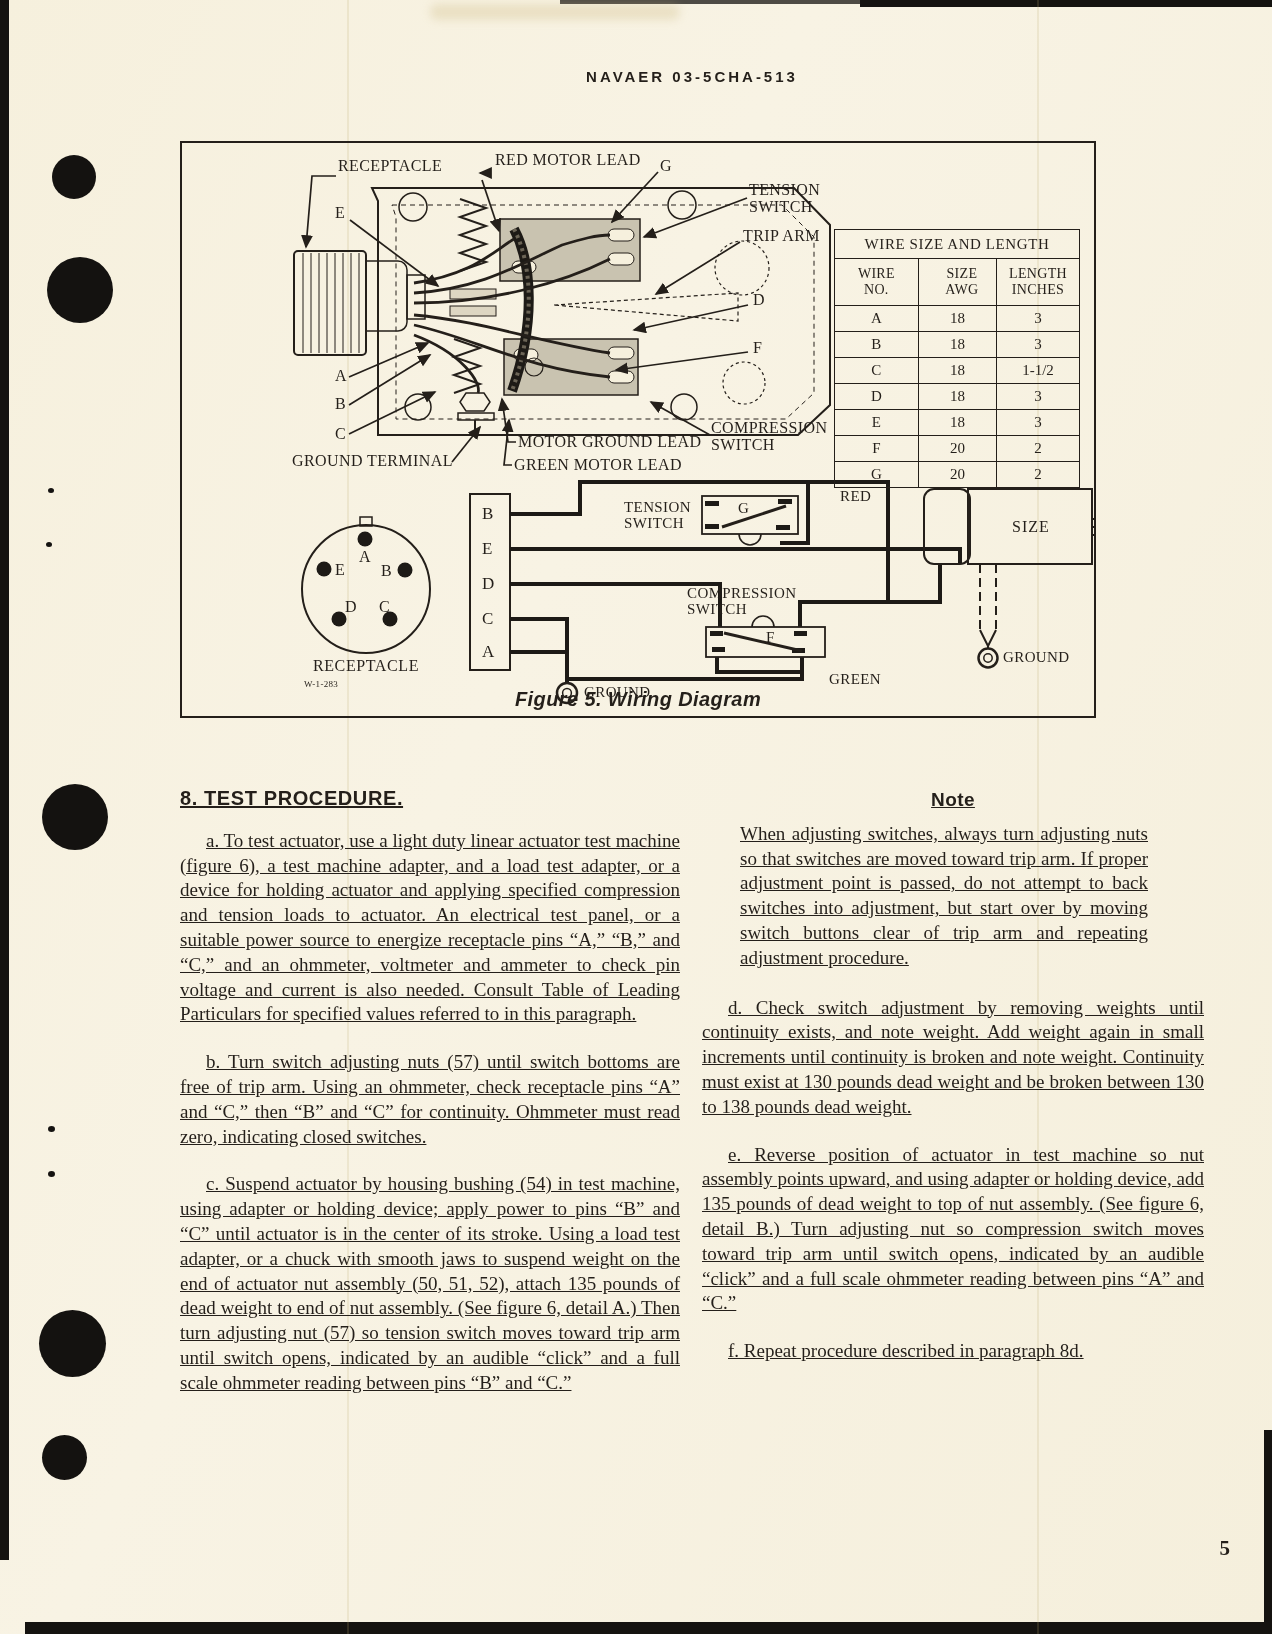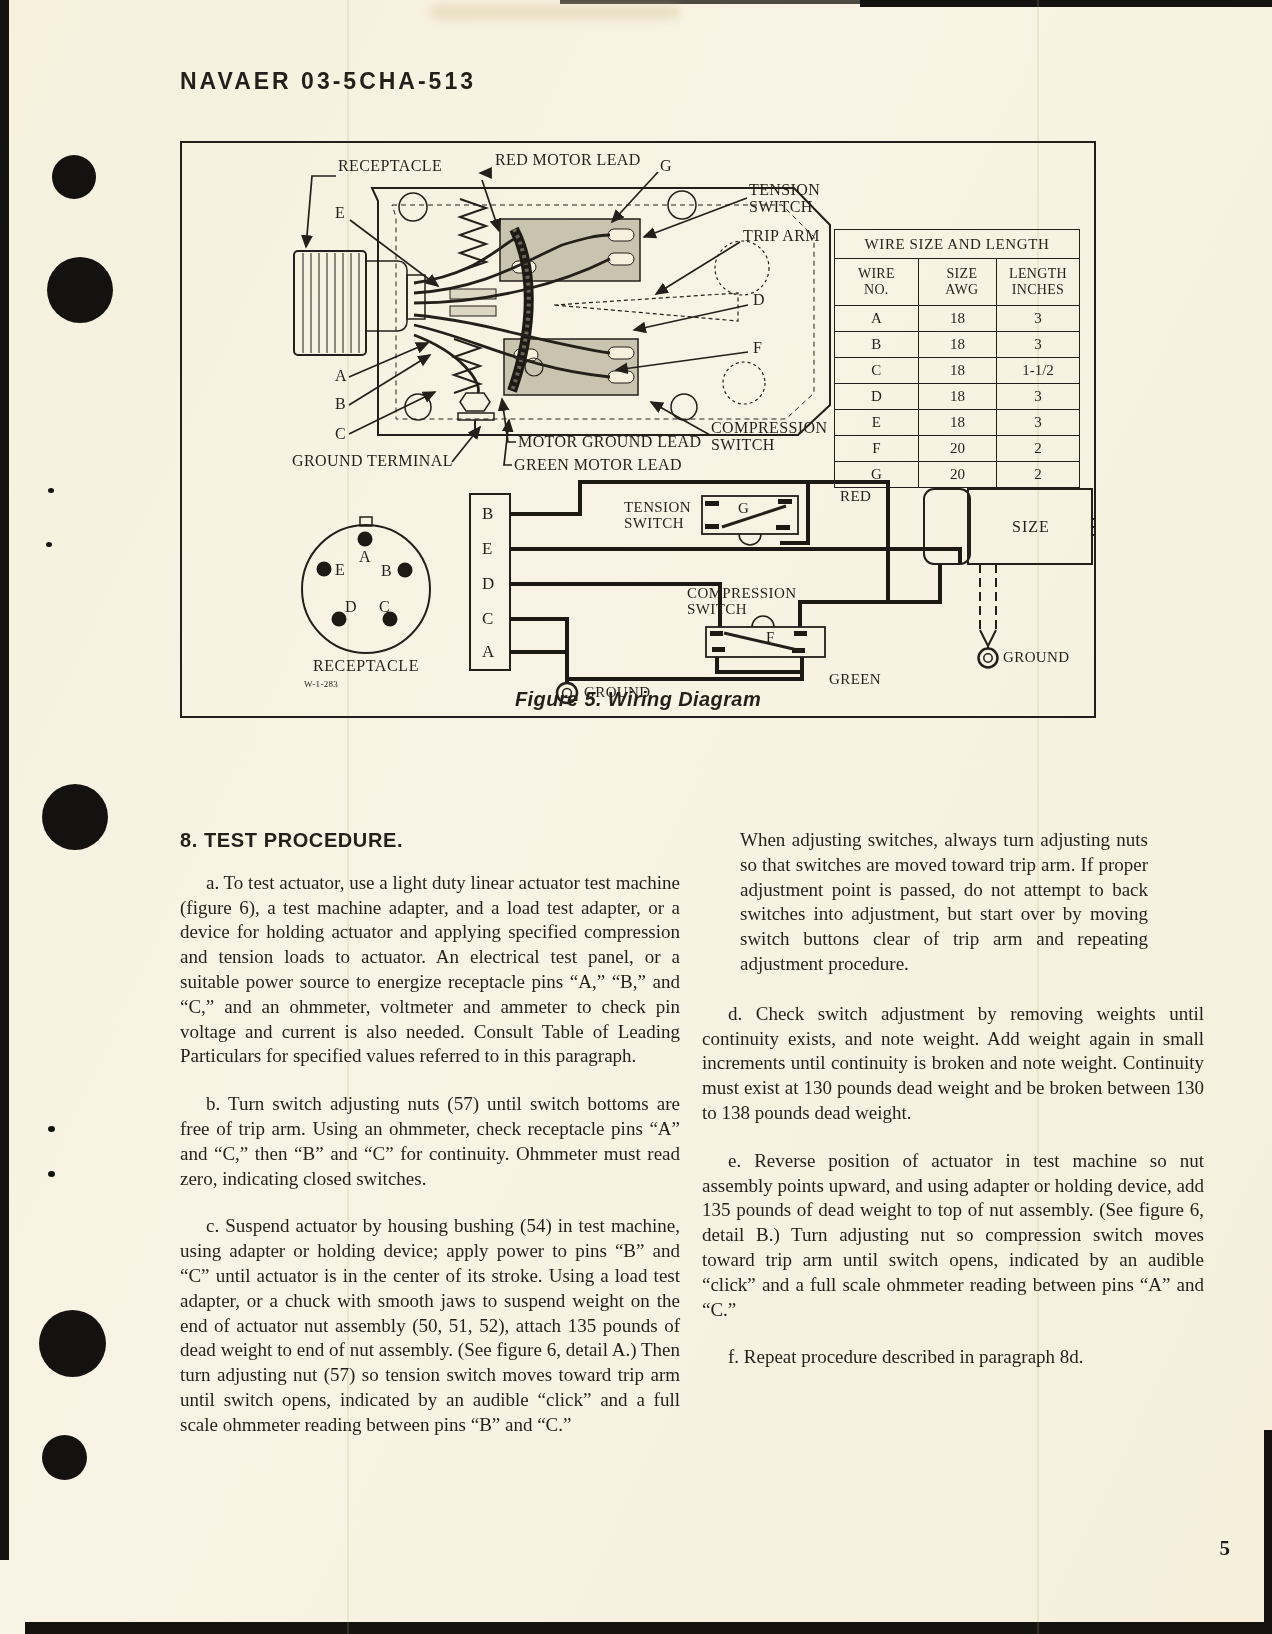--- a/index.html
+++ b/index.html
@@ -5,43 +5,43 @@
   html,body{margin:0;padding:0;background:#3a3a3a;}
   .page{position:relative;width:1272px;height:1634px;margin:0 auto;overflow:hidden;
         background:linear-gradient(115deg,#f6f0dd 0%,#f8f3e4 40%,#f5efdc 100%);
         font-family:"Liberation Serif",serif;color:#241f1a;}
   
   .edge{position:absolute;background:#151310;}
   .crease{position:absolute;top:0;width:2px;height:1634px;background:rgba(190,170,110,.18);}
   .smudge{position:absolute;left:430px;top:4px;width:250px;height:16px;background:rgba(205,185,130,.30);filter:blur(4px);border-radius:8px;}
   .hole{position:absolute;background:#141210;border-radius:50%;}
   
-  .hdr{position:absolute;left:180px;top:68px;width:1024px;
-       font-family:"Liberation Sans",sans-serif;font-weight:bold;font-size:23px;letter-spacing:3px;}
+  .hdr{position:absolute;left:180px;top:68px;width:1024px;text-align:center;
+       font-family:"Liberation Sans",sans-serif;font-weight:bold;font-size:15px;letter-spacing:3px;}
   
   .figbox{position:absolute;left:180px;top:141px;width:916px;height:577px;border:2.5px solid #241f1a;box-sizing:border-box;}
   .figbox svg{position:absolute;left:0;top:0;}
   .fl{position:absolute;font-family:"Liberation Serif",serif;font-size:16px;line-height:1.07;
       letter-spacing:.4px;white-space:pre;color:#241f1a;}
   .fl.s15{font-size:15px;}
   .fl.s17{font-size:17px;}
   .fl.tiny{font-size:9px;letter-spacing:.3px;}
   .fl.ctr{text-align:center;}
   
   .wtable{position:absolute;left:652px;top:86px;width:246px;border-collapse:collapse;
           font-family:"Liberation Serif",serif;color:#241f1a;}
   .wtable td,.wtable th{border:1.6px solid #241f1a;text-align:center;padding:1px 3px;font-weight:normal;}
   .wtable .ttl{font-size:15px;letter-spacing:.6px;height:26px;}
   .wtable .hd{font-size:14px;white-space:pre-line;line-height:1.15;height:44px;letter-spacing:.3px;}
   .wtable .dr td{font-size:15px;height:23px;}
   
   .caption{position:absolute;left:180px;top:688px;width:916px;text-align:center;
            font-family:"Liberation Sans",sans-serif;font-style:italic;font-weight:bold;font-size:20px;letter-spacing:.4px;}
   
-  .col{position:absolute;top:828px;font-size:19px;line-height:24.8px;text-align:justify;}
+  .col{position:absolute;top:786px;font-size:19px;line-height:24.8px;text-align:justify;text-decoration:underline;}
   .col-l{left:180px;width:500px;}
   .col-r{left:702px;width:502px;}
   .sechead{font-family:"Liberation Sans",sans-serif;font-weight:bold;font-size:20px;letter-spacing:.6px;
            text-align:left;margin:0 0 18px 0;}
   .para{margin:0 0 23px 0;text-indent:26px;}
   .notehead{font-family:"Liberation Sans",sans-serif;font-weight:bold;font-size:19px;text-align:center;
             letter-spacing:.4px;margin:2px 0 9px 0;}
   .notebody{width:408px;margin:0 28px 25px 38px;text-align:justify;}
   .pageno{position:absolute;left:1150px;top:1536px;width:80px;text-align:right;
           font-weight:bold;font-size:21px;font-family:"Liberation Serif",serif;}
@@ -306,20 +306,21 @@
   <div class="caption">Figure 5. Wiring Diagram</div>
 
   <div class="col col-l">
     <div class="sechead">8. TEST PROCEDURE.</div>
     <p class="para">a. To test actuator, use a light duty linear actuator test machine (figure 6), a test machine adapter, and a load test adapter, or a device for holding actuator and applying specified compression and tension loads to actuator. An electrical test panel, or a suitable power source to energize receptacle pins “A,” “B,” and “C,” and an ohmmeter, voltmeter and ammeter to check pin voltage and current is also needed. Consult Table of Leading Particulars for specified values referred to in this paragraph.</p>
     <p class="para">b. Turn switch adjusting nuts (57) until switch bottoms are free of trip arm. Using an ohmmeter, check receptacle pins “A” and “C,” then “B” and “C” for continuity. Ohmmeter must read zero, indicating closed switches.</p>
     <p class="para">c. Suspend actuator by housing bushing (54) in test machine, using adapter or holding device; apply power to pins “B” and “C” until actuator is in the center of its stroke. Using a load test adapter, or a chuck with smooth jaws to suspend weight on the end of actuator nut assembly (50, 51, 52), attach 135 pounds of dead weight to end of nut assembly. (See figure 6, detail A.) Then turn adjusting nut (57) so tension switch moves toward trip arm until switch opens, indicated by an audible “click” and a full scale ohmmeter reading between pins “B” and “C.”</p>
   </div>
 
   <div class="col col-r">
+    <div class="notehead">Note</div>
     <div class="notebody">When adjusting switches, always turn adjusting nuts so that switches are moved toward trip arm. If proper adjustment point is passed, do not attempt to back switches into adjustment, but start over by moving switch buttons clear of trip arm and repeating adjustment procedure.</div>
     <p class="para">d. Check switch adjustment by removing weights until continuity exists, and note weight. Add weight again in small increments until continuity is broken and note weight. Continuity must exist at 130 pounds dead weight and be broken between 130 to 138 pounds dead weight.</p>
     <p class="para">e. Reverse position of actuator in test machine so nut assembly points upward, and using adapter or holding device, add 135 pounds of dead weight to top of nut assembly. (See figure 6, detail B.) Turn adjusting nut so compression switch moves toward trip arm until switch opens, indicated by an audible “click” and a full scale ohmmeter reading between pins “A” and “C.”</p>
     <p class="para">f. Repeat procedure described in paragraph 8d.</p>
   </div>
 
   <div class="pageno">5</div>
 </div>
 
 </body></html>

